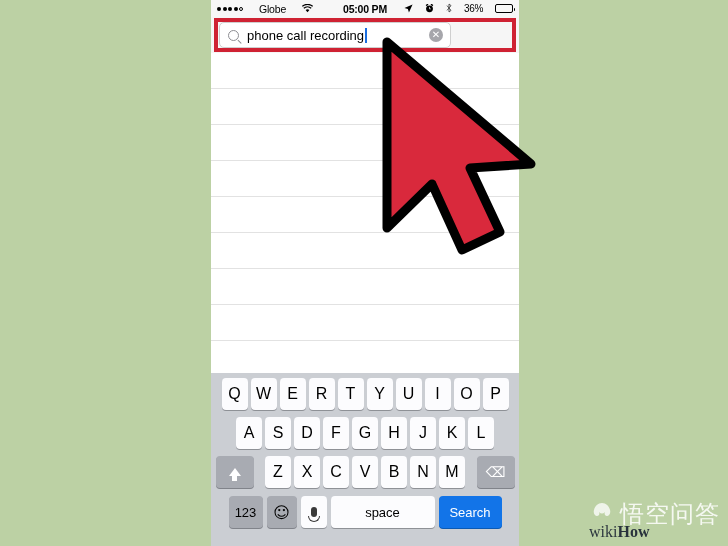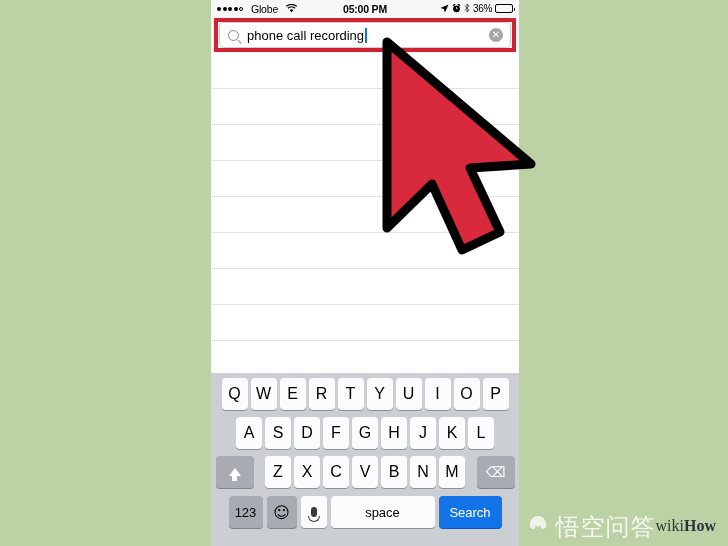--- a/index.html
+++ b/index.html
@@ -33,23 +33,23 @@
     width: 308px;
     height: 17px;
     background: #f7f7f7;
     display: flex;
     align-items: center;
     font-size: 10.5px;
     color: #000;
     padding: 0 6px;
     box-sizing: border-box;
   }
-  .sb-left { display: flex; align-items: center; gap: 8px; flex: 1 1 0; text-align: center; }
+  .sb-left { display: flex; align-items: center; gap: 16px; flex: 1 1 0; text-align: center; }
   .sb-center { flex: 0 0 auto; font-weight: 600; font-size: 10.5px; letter-spacing: -0.2px;}
-  .sb-right { display: flex; align-items: center; gap: 3px; flex: 1 1 0; justify-content: flex-end; }
+  .sb-right { display: flex; align-items: center; gap: 12px; flex: 1 1 0; justify-content: flex-end; }
   .dots { display: flex; gap: 1.5px; align-items: center; }
   .dot { width: 4px; height: 4px; border-radius: 50%; background: #000; }
   .dot.hollow { background: transparent; border: 1px solid #000; width: 2px; height: 2px; }
   .carrier { font-size: 10.5px; letter-spacing: -0.2px; }
   .battery-pct { font-size: 10px; letter-spacing: -0.3px; }
   .battery {
     width: 18px; height: 8.5px;
     border: 1px solid #000;
     border-radius: 2px;
     position: relative;
@@ -82,21 +82,21 @@
     left: 0; top: 17px;
     width: 308px; height: 36px;
     background: #f6f6f6;
     box-sizing: border-box;
     display: flex;
     align-items: center;
   }
   #search-field {
     position: absolute;
     left: 8px; top: 5px;
-    width: 292px; height: 26px;
+    width: 232px; height: 26px;
     background: #ffffff;
     border: 1px solid #cfcfcf;
     border-radius: 5px;
     box-sizing: border-box;
     display: flex;
     align-items: center;
     padding: 0 8px;
   }
   .mag {
     width: 9px; height: 9px;
@@ -248,22 +248,22 @@
     pointer-events: none;
   }
 
   
   #watermark {
     position: absolute;
     right: 8px;
     bottom: 6px;
     z-index: 30;
     display: flex;
-    flex-direction: row;
-    align-items: center;
+    flex-direction: column;
+    align-items: flex-start;
     opacity: 0.85;
   }
   #wm-row { display: flex; align-items: center; gap: 5px; }
   #wm-cn {
     font-size: 24px;
     color: #ffffff;
     font-family: "DejaVu Sans", sans-serif;
     letter-spacing: 1px;
     line-height: 1;
   }

